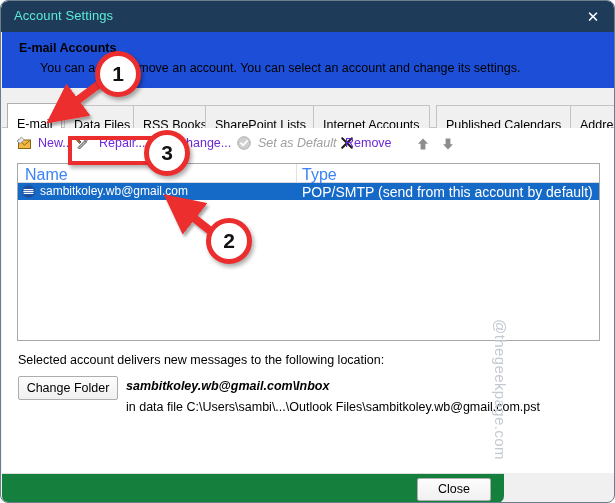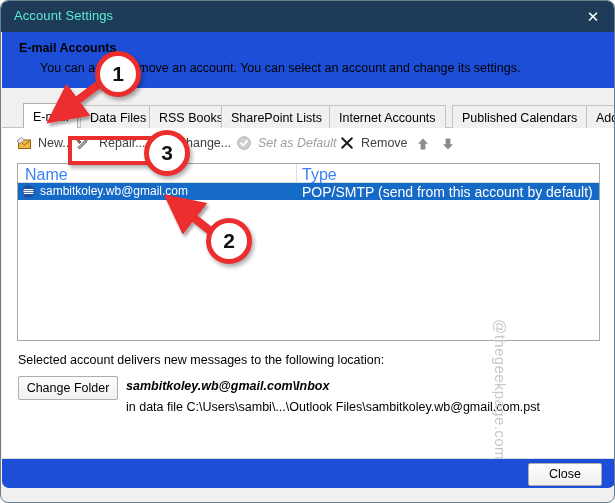--- a/index.html
+++ b/index.html
@@ -82,31 +82,30 @@
     left: 1px; top: 101px;
     width: 613px; height: 26px;
     background: #f0f0f0;
     border-bottom: 1px solid #c4c4c4;
     box-sizing: border-box;
   }
   .tab {
     position: absolute;
     top: 3px;
     height: 23px;
-    padding: 1px 9px;
+    padding: 8px 9px;
     font-size: 12.5px;
     color: #000000;
     line-height: 22px;
     white-space: nowrap;
     cursor: default;
     box-sizing: border-box;
     background: #f0f0f0;
     border: 1px solid #c4c4c4;
     border-bottom: none;
-    margin-left: 16px;
   }
   .tab.active {
     background: #ffffff;
     top: 1px;
     height: 26px;
     line-height: 24px;
     border-left: 1px solid #b0b0b0;
     border-top: 1px solid #b0b0b0;
     border-right: 1px solid #b0b0b0;
   }
@@ -123,21 +122,21 @@
   #toolbar {
     position: absolute;
     left: 0; top: 0;
     width: 613px; height: 30px;
   }
   .tb-btn {
     position: absolute;
     top: 3px;
     height: 24px;
     font-size: 12.5px;
-    color: #404040;
+    color: #6d28d9;
     line-height: 24px;
     white-space: nowrap;
     cursor: default;
     user-select: none;
   }
   .tb-btn.disabled { color: #a0a0a0; }
 
   .tb-icon {
     position: absolute;
     top: 4px;
@@ -242,23 +241,23 @@
     position: absolute;
     left: 124px; top: 272px;
     font-size: 12.5px;
     color: #000000;
     white-space: nowrap;
   }
 
   
   #footer {
     position: absolute;
-    left: 1px; top: 457px;
-    width: 613px; height: 30px;
-    background: #1d4ed8;
+    left: 1px; top: 472px;
+    width: 502px; height: 30px;
+    background: #15803d;
     border-top: 1px solid #dcdcdc;
     border-bottom-left-radius: 7px;
     border-bottom-right-radius: 7px;
     box-sizing: border-box;
   }
   #close-btn {
     position: absolute;
     right: 13px; top: 4px;
     width: 74px; height: 23px;
     background: linear-gradient(#fdfdfd, #f0f0f0);
@@ -393,21 +392,21 @@
         </span>
         <span style="position:absolute; left:22px;font-style:italic;">Set as Default</span>
       </div>
 
       <div class="tb-btn" style="left:337px; width:72px;">
         <span class="tb-icon">
           <svg width="16" height="16" viewBox="0 0 16 16">
             <path d="M3.2 3.2 L12.8 12.8 M12.8 3.2 L3.2 12.8" stroke="#1a1a1a" stroke-width="2" stroke-linecap="round"></path>
           </svg>
         </span>
-        <span style="position:absolute; left:22px;">Remove</span>
+        <span style="position:absolute; left:6px;">Remove</span>
       </div>
 
       <div class="tb-btn" style="left:411px; width:22px;">
         <span class="tb-icon" style="left:3px;">
           <svg width="14" height="14" viewBox="0 0 14 14">
             <path d="M7 1.5 L12 6.8 L9.4 6.8 L9.4 12.5 L4.6 12.5 L4.6 6.8 L2 6.8 Z" fill="#8d8d8d"></path>
           </svg>
         </span>
       </div>
 

